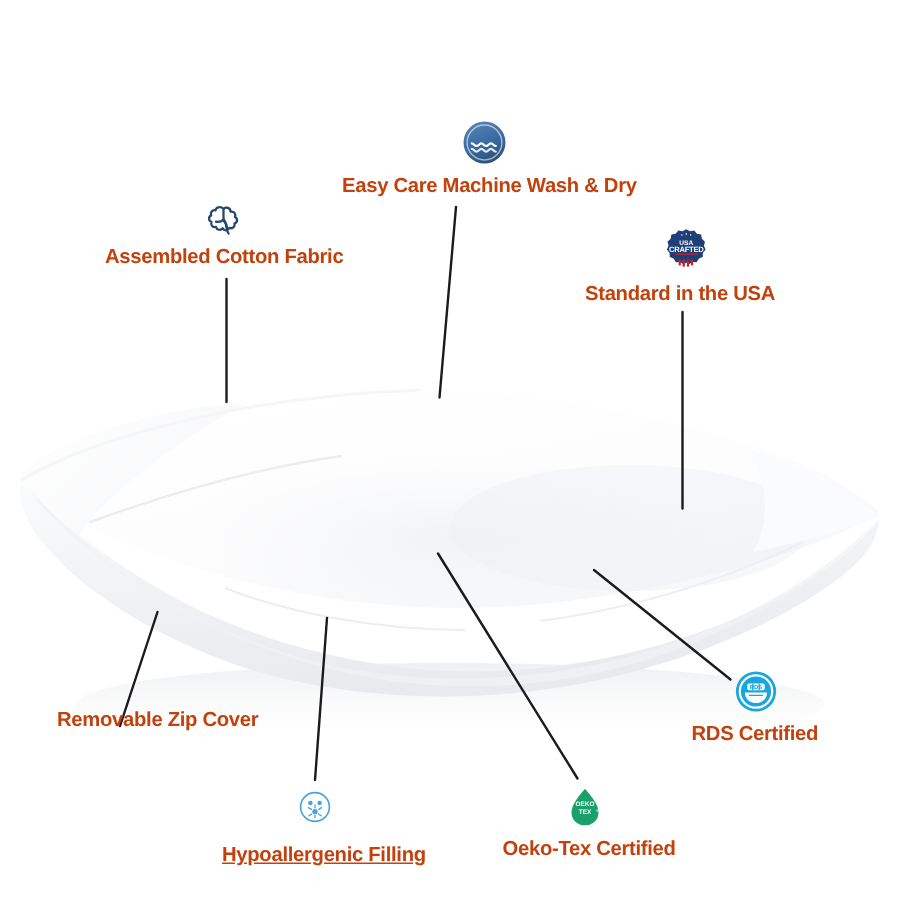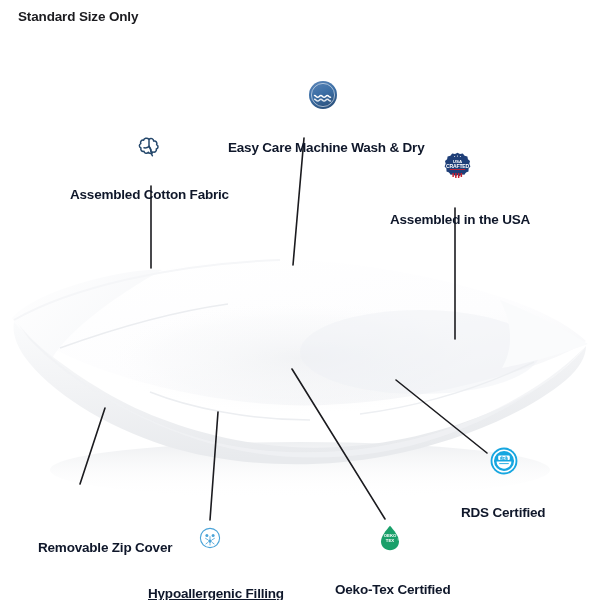--- a/index.html
+++ b/index.html
@@ -25,24 +25,23 @@
     font-size: 13.5px;
     font-weight: 700;
     color: #1b1b1f;
     letter-spacing: -0.15px;
     white-space: nowrap;
   }
   .feat-label {
     position: absolute;
     font-size: 13.5px;
     font-weight: 700;
-    color: #0f172a;
+    color: #c2410c;
     letter-spacing: -0.2px;
     white-space: nowrap;
-    margin-top: 24px;
   }
 
   
   .layer {
     position: absolute;
     left: 0;
     top: 0;
     width: 600px;
     height: 600px;
   }
@@ -137,21 +136,20 @@
   <svg class="layer" id="lines-layer" viewBox="0 0 600 600">
       <line x1="151" y1="186" x2="151" y2="268" stroke="#1b1b1f" stroke-width="1.6" stroke-linecap="round"></line>
       <line x1="304" y1="138" x2="293" y2="265" stroke="#1b1b1f" stroke-width="1.6" stroke-linecap="round"></line>
       <line x1="455" y1="208" x2="455" y2="339" stroke="#1b1b1f" stroke-width="1.6" stroke-linecap="round"></line>
       <line x1="105" y1="408" x2="80" y2="484" stroke="#1b1b1f" stroke-width="1.6" stroke-linecap="round"></line>
       <line x1="218" y1="412" x2="210" y2="520" stroke="#1b1b1f" stroke-width="1.6" stroke-linecap="round"></line>
       <line x1="292" y1="369" x2="385" y2="519" stroke="#1b1b1f" stroke-width="1.6" stroke-linecap="round"></line>
       <line x1="396" y1="380" x2="487" y2="453" stroke="#1b1b1f" stroke-width="1.6" stroke-linecap="round"></line>
     </svg>
 
-  <div class="hdr-note">Standard Size Only</div>
 
   <div id="feature-host">
       <div class="icon-wrap" style="left: 136px; top: 134px;"><svg width="26" height="26" viewBox="0 0 26 26">
         <g fill="none" stroke="#24476b" stroke-width="1.5" stroke-linecap="round" stroke-linejoin="round">
           <path d="M13 5.2c1.9-1.6 4.6-0.6 4.7 1.9 2.3-0.5 3.9 1.6 2.9 3.6
                    2 0.9 1.9 3.6-0.3 4.3 0.6 2.1-1.5 3.8-3.4 2.9
                    -0.8 2-3.5 2.2-4.5 0.3-1.3 1.7-3.9 1.2-4.4-0.9
                    -2.1 0.6-3.8-1.3-3-3.3-2.1-0.8-2.2-3.5-0.2-4.4
                    -0.9-1.9 0.7-3.9 2.9-3.4C7.8 4.2 11 3.3 13 5.2Z"></path>
           <path d="M13 5.4v7.2"></path>
@@ -193,22 +191,22 @@
         <rect x="5.4" y="19" width="16.2" height="1.9" fill="#1f3f78"></rect>
         <g fill="#ffffff">
           <circle cx="10.6" cy="4.6" r="0.5"></circle>
           <circle cx="13.5" cy="4" r="0.55"></circle>
           <circle cx="16.4" cy="4.6" r="0.5"></circle>
         </g>
         <text x="13.5" y="11.1" text-anchor="middle" fill="#ffffff" font-family="Liberation Sans, sans-serif" font-size="4.4" font-weight="700">USA</text>
         <text x="13.5" y="16" text-anchor="middle" fill="#ffffff" font-family="Liberation Sans, sans-serif" font-size="5.1" font-weight="700" letter-spacing="-0.2">CRAFTED</text>
         <rect x="5.8" y="17" width="15.4" height="0.9" fill="#c8202f"></rect>
       </svg></div>
-      <div class="feat-label" style="left: 390px; top: 188px;">Assembled in the USA</div>
-      <div class="feat-label" style="left: 18px; top: 516px; padding-left: 20px;">Removable Zip Cover</div>
+      <div class="feat-label" style="left: 390px; top: 188px;">Standard in the USA</div>
+      <div class="feat-label" style="left: 18px; top: 472px; padding-left: 20px;">Removable Zip Cover</div>
       <div class="icon-wrap" style="left: 199px; top: 527px;"><svg width="22" height="22" viewBox="0 0 22 22">
         <circle cx="11" cy="11" r="9.6" fill="#ffffff" stroke="#4aa3d8" stroke-width="1.1"></circle>
         <circle cx="7.9" cy="8.4" r="1.5" fill="#4aa3d8"></circle>
         <circle cx="14.1" cy="8.4" r="1.5" fill="#4aa3d8"></circle>
         <circle cx="11" cy="14.1" r="1.8" fill="#4aa3d8"></circle>
         <g stroke="#4aa3d8" stroke-width="0.85" stroke-linecap="round">
           <path d="M11 11.6 L11 9.6"></path>
           <path d="M11 16.6 L11 18"></path>
           <path d="M8.6 12.6 L6.6 11.4"></path>
           <path d="M13.4 12.6 L15.4 11.4"></path>

